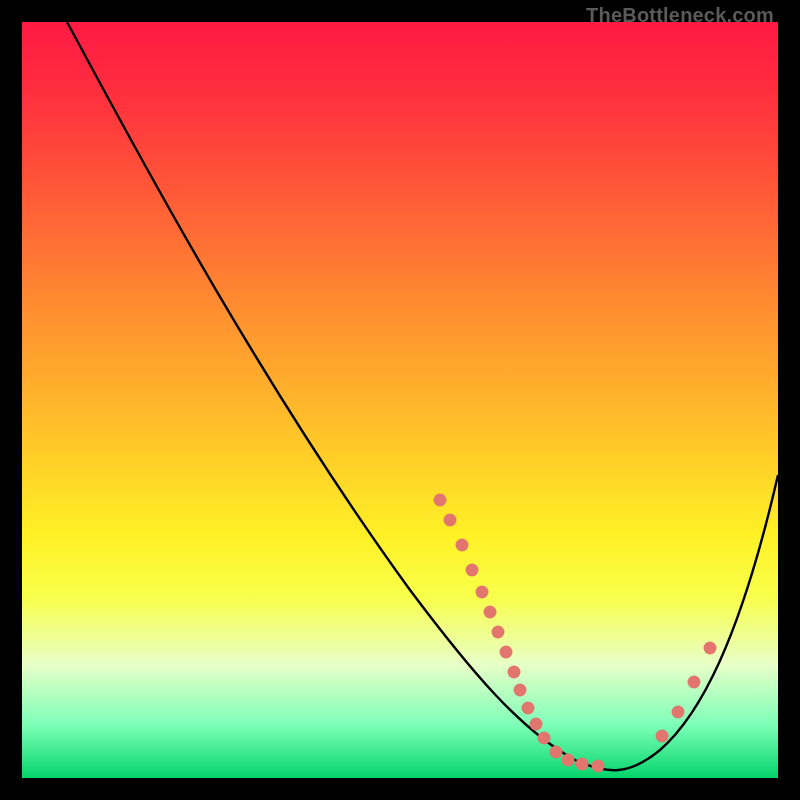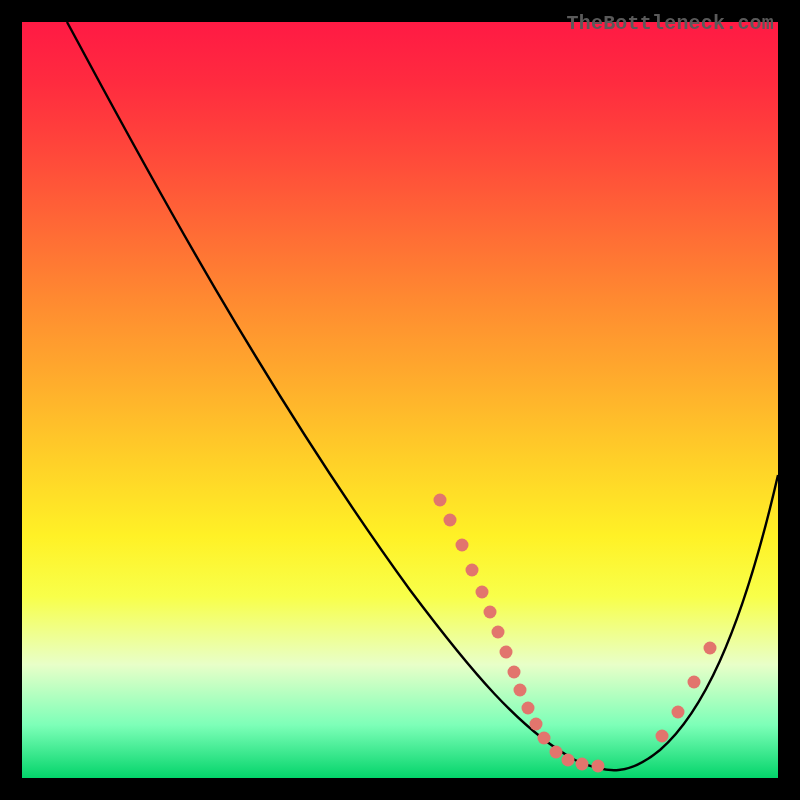--- a/index.html
+++ b/index.html
@@ -27,28 +27,27 @@
       #ffd028 58%,
       #fff126 68%,
       #f8ff4a 76%,
       #e8ffc8 85%,
       #7dffb8 93%,
       #03d46a 100%);
     box-sizing: border-box;
   }
   .watermark {
     position: absolute;
-    top: 12px;
+    top: 4px;
     right: 26px;
     color: #5a5a5a;
     font-size: 20px;
     font-weight: 600;
     letter-spacing: 0.2px;
     user-select: none;
-    font-family: Liberation Mono, monospace;
   }
   svg {
     position: absolute;
     left: 0;
     top: 0;
   }
   .curve {
     fill: none;
     stroke: #000;
     stroke-width: 2.4;

